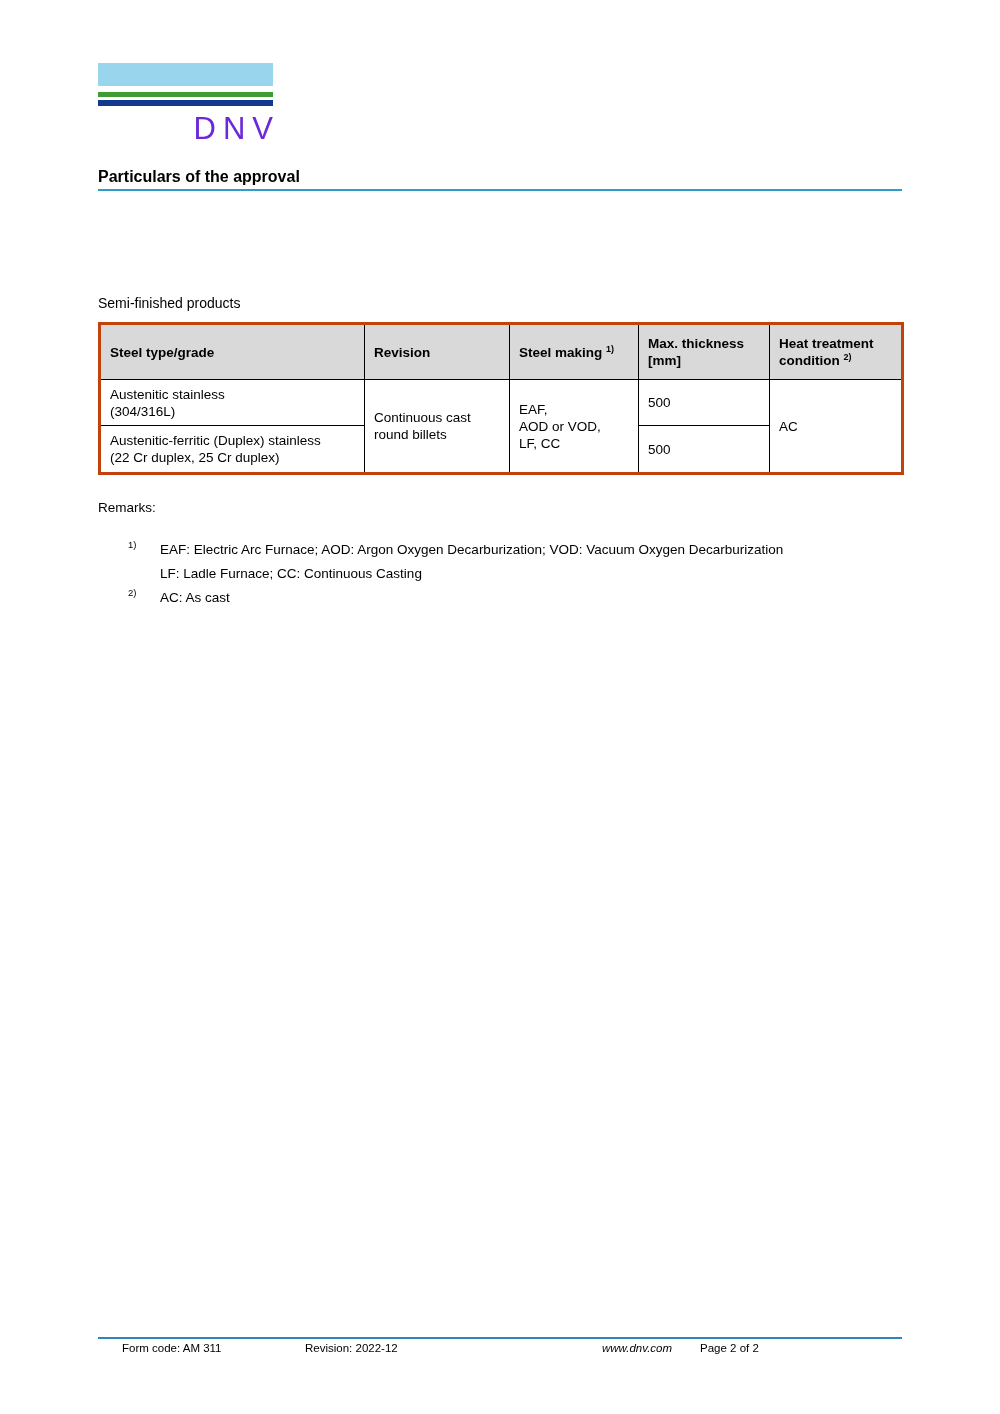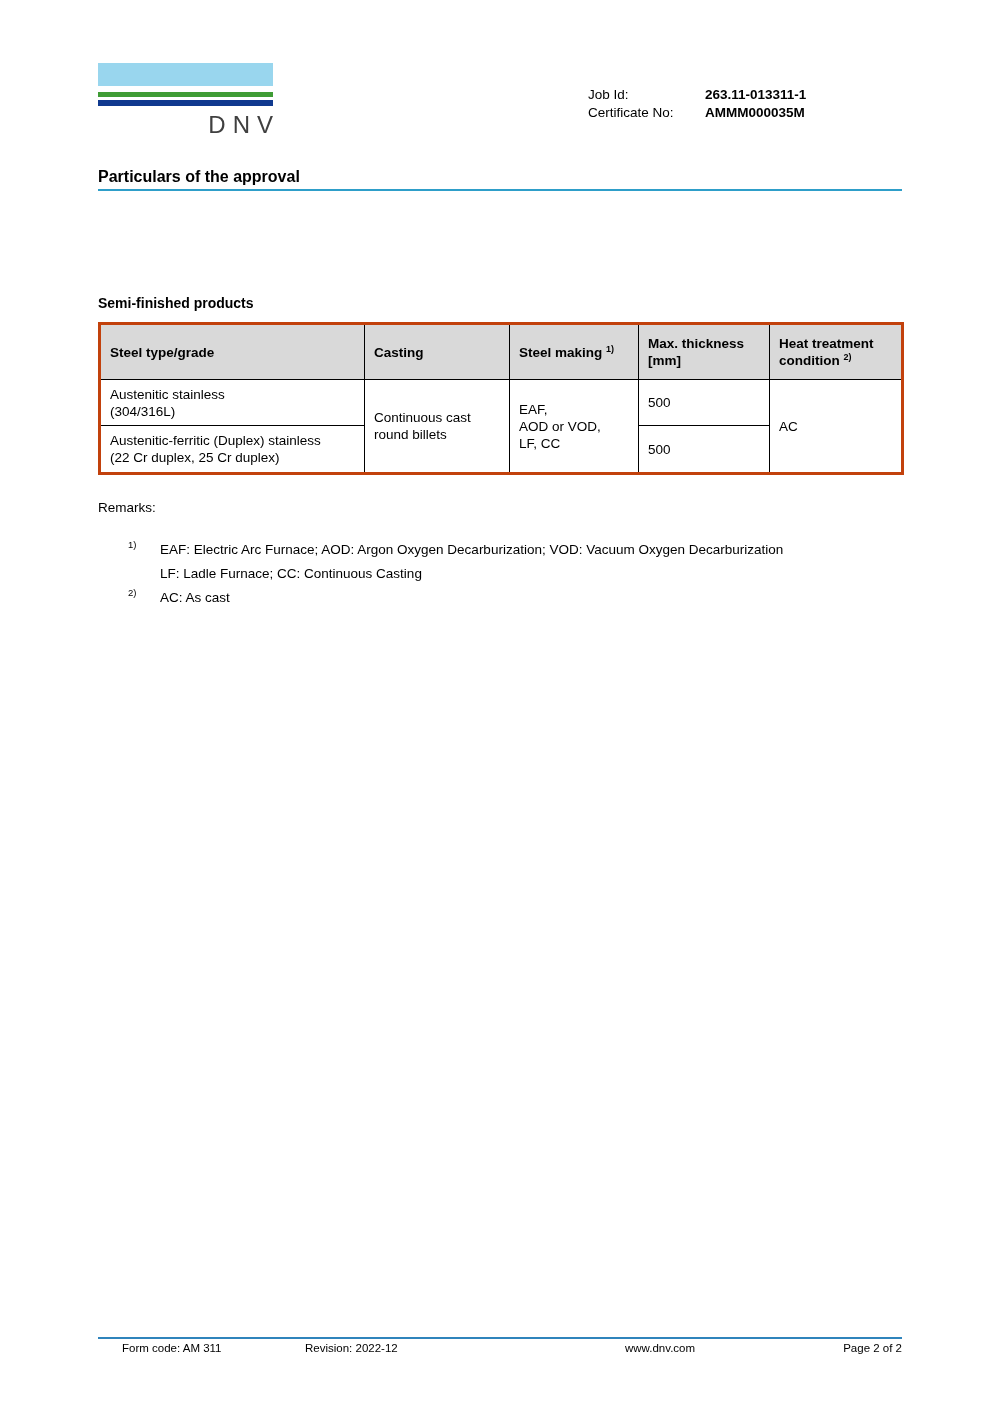--- a/index.html
+++ b/index.html
@@ -9,36 +9,36 @@
     position:relative; width:1000px; height:1414px; margin:0 auto;
     background:#ffffff; overflow:hidden;
   }
 
   
   .logo { position:absolute; left:98px; top:63px; width:175px; }
   .logo-sky   { height:23px; background:#99D6EE; }
   .logo-green { height:5px;  background:#3F9C35; margin-top:6px; }
   .logo-navy  { height:6px;  background:#10398F; margin-top:3px; }
   .logo-wordmark {
-    margin-top:7px; text-align:right; font-size:24px; line-height:1;
-    letter-spacing:7px; margin-right:-7px; color:#404040; font-weight:400;
+    margin-top:7px; text-align:right; font-size:31px; line-height:1;
+    letter-spacing:7px; margin-right:-7px; color:#6d28d9; font-weight:400;
   }
 
   
   .job-info { position:absolute; left:588px; top:86px; font-size:13.5px; line-height:18px; }
   .job-row { display:flex; }
   .job-label { width:117px; }
   .job-value { font-weight:bold; }
 
   
   .page-title { position:absolute; left:98px; top:168px; font-size:16px; font-weight:bold; }
   .title-rule { position:absolute; left:98px; top:189px; width:804px; height:2px; background:#2E9EC9; }
 
   
-  .section-heading { position:absolute; left:98px; top:295px; font-size:14px; font-weight:bold; }
+  .section-heading { position:absolute; left:98px; top:295px; font-size:14px; font-weight:normal; }
 
   table.products {
     position:absolute; left:98px; top:322px; width:803px;
     border-collapse:collapse; border:3px solid #c2410c;
     font-size:13.5px; table-layout:fixed;
   }
   table.products th, table.products td {
     border:1px solid #000; text-align:left; vertical-align:middle;
     padding:4px 6px 4px 9px; line-height:17px;
   }
@@ -53,66 +53,56 @@
   .remarks-list { position:absolute; left:128px; top:538px; width:760px; }
   .footnote { display:flex; align-items:flex-start; }
   .footnote-marker { width:32px; flex:0 0 32px; font-size:9.5px; line-height:14px; }
   .footnote-text { font-size:13.5px; line-height:24px; white-space:pre-line; }
 
   
   .footer-rule { position:absolute; left:98px; top:1337px; width:804px; height:2px; background:#2F84BC; }
   .footer-text { position:absolute; top:1341px; font-size:11.5px; line-height:14px; }
   .footer-form-code { left:98px;padding-left:24px; }
   .footer-revision  { left:305px; }
-  .footer-website   { left:625px; }
-  .footer-page      { left:700px; width:202px; text-align:right; }
+  .footer-website   { left:602px;font-style:italic; }
+  .footer-page      { left:700px; width:202px; }
 </style>
 </head>
 <body>
 
 <div class="page">
 
   <div class="logo">
     <div class="logo-sky"></div>
     <div class="logo-green"></div>
     <div class="logo-navy"></div>
     <div class="logo-wordmark">DNV</div>
   </div>
 
-  <div class="job-info">
-    <div class="job-row">
-      <div class="job-label">Job Id:</div>
-      <div class="job-value">263.11-013311-1</div>
-    </div>
-    <div class="job-row">
-      <div class="job-label">Certificate No:</div>
-      <div class="job-value">AMMM000035M</div>
-    </div>
-  </div>
 
   <div class="page-title">Particulars of the approval</div>
   <div class="title-rule"></div>
 
   <div class="section-heading">Semi-finished products</div>
 
   <table class="products">
     <colgroup>
       <col style="width:265px">
         <col style="width:145px">
         <col style="width:129px">
         <col style="width:131px">
         <col style="width:133px">
     </colgroup>
     <thead>
       <tr>
         <th>
           <span>Steel type/grade</span>
         </th>
         <th>
-          <span>Casting</span>
+          <span>Revision</span>
         </th>
         <th>
           <span>Steel making </span><sup class="fnref">1)</sup>
         </th>
         <th>
           <span class="pre">Max. thickness
 [mm]</span>
         </th>
         <th>
           <div>Heat treatment</div>

